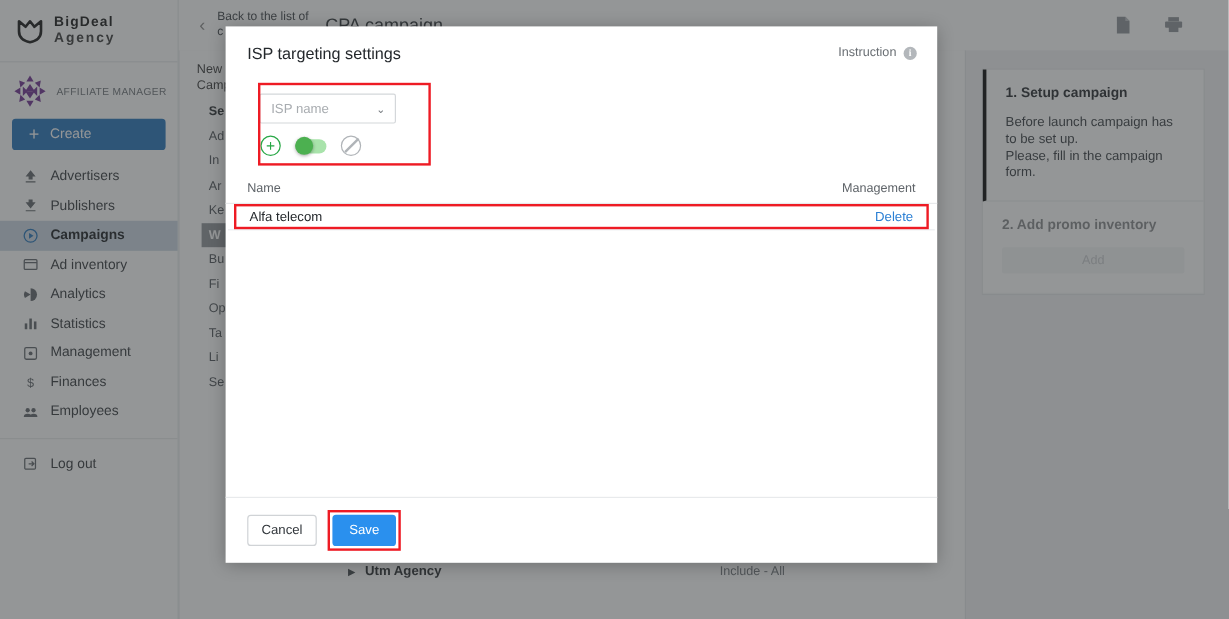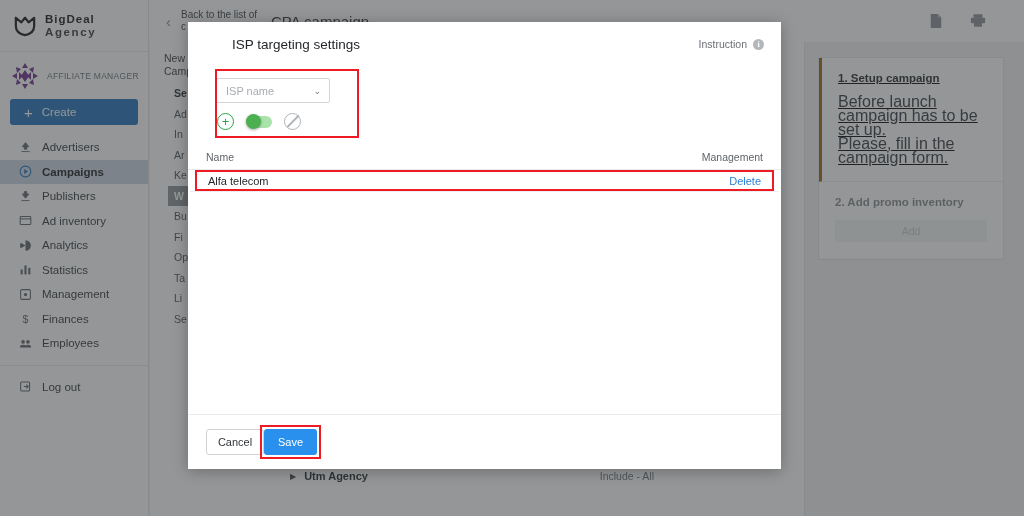--- a/index.html
+++ b/index.html
@@ -67,36 +67,36 @@
   .form-nav-item.sel { background: #8c9196; color: #fff; font-weight: bold; width: 122px; }
 
   .utm-row { position: absolute; left: 140px; right: 0; bottom: 26px; height: 28px; display: flex; align-items: center; }
   .utm-caret { font-size: 8px; color: #3b4045; margin-right: 8px; }
   .utm-label { font-size: 11px; font-weight: bold; color: #24282c; }
   .utm-value { margin-left: auto; margin-right: 150px; font-size: 10.5px; color: #6d7277; }
 
   
   .helper { position: absolute; right: 20px; top: 57px; width: 186px; background: #fff; border: 1px solid #e4e6e8; }
   .helper-step { padding: 14px 16px 16px 16px; border-bottom: 1px solid #eceef0; position: relative; }
-  .helper-step.active { border-left: 3px solid #a16207; text-decoration: underline; }
+  .helper-step.active { border-left: 3px solid #000000; }
   .helper-step.inactive { opacity: .55; }
   .helper-title { font-size: 11.5px; font-weight: bold; color: #1f2327; margin-bottom: 11px; }
-  .helper-body { font-size: 16px; color: #32373c; line-height: 14px; }
+  .helper-body { font-size: 11px; color: #32373c; line-height: 14px; }
   .helper-add { margin-top: 12px; height: 22px; background: #eceef0; border-radius: 2px; display:flex; align-items:center; justify-content:center; font-size: 10.5px; color: #9aa0a5; cursor: pointer;}
 
   
   .scrim { position: absolute; inset: 0; background: rgba(60,63,66,0.55); }
 
   
   .modal {
     position: absolute; left: 188px; top: 22px; width: 593px; height: 447px;
     background: #fff; box-shadow: 0 2px 14px rgba(0,0,0,.28);
     display: flex; flex-direction: column;
   }
-  .modal-head { height: 44px; display: flex; align-items: center; padding: 0 17px 0 18px; margin-left: 26px; }
+  .modal-head { height: 44px; display: flex; align-items: center; padding: 0 17px 0 18px; }
   .modal-title { font-size: 13.5px; color: #24282c; }
   .instruction { margin-left: auto; display: flex; align-items: center; gap: 6px; font-size: 10.5px; color: #6a6f74; cursor: pointer; }
   .info-dot { width: 11px; height: 11px; border-radius: 50%; background: #b3b7bb; color: #fff; font-size: 8px; display: flex; align-items: center; justify-content: center; font-weight: bold; font-family: "Liberation Serif", serif;}
 
   .picker-wrap { position: relative; margin: 3px 0 0 18px; width: 144px; padding: 9px 10px 10px 10px; }
   .picker-hl { position: absolute; left: 9px; top: 0; width: 144px; height: 69px; border: 2px solid #ee1b24; pointer-events: none; }
   .isp-select {
     width: 114px; height: 25px; border: 1px solid #d4d7da; border-radius: 2px;
     display: flex; align-items: center; padding: 0 8px 0 9px; background: #fff; cursor: pointer;
   }
@@ -115,21 +115,21 @@
   .tbl-head .mgmt { margin-left: auto; }
 
   .row-wrap { position: relative; padding: 0 2px; }
   .row-hl { position: absolute; left: 7px; top: 0; right: 7px; height: 21px; border: 2px solid #ee1b24; pointer-events: none; }
   .tbl-row { display: flex; align-items: center; height: 21px; padding: 0 18px; }
   .tbl-row .cell-name { font-size: 11px; color: #24282c; }
   .tbl-row .cell-mgmt { margin-left: auto; font-size: 11px; color: #2a7fd4; cursor: pointer; }
   .row-underline { height: 1px; background: #eceef0; margin: 0 0 0 0; }
 
   .modal-spacer { flex: 1; }
-  .modal-foot { height: 55px; border-top: 1px solid #e8eaec; display: flex; align-items: center; padding-left: 18px; }
+  .modal-foot { height: 55px; border-top: 1px solid #e8eaec; display: flex; align-items: center; padding-left: 18px; gap: 13px; }
   .btn-cancel { width: 58px; height: 26px; border: 1px solid #d0d3d6; border-radius: 3px; background: #fff; font-size: 11px; color: #32373c; display:flex; align-items:center; justify-content:center; cursor: pointer;}
   .save-wrap { position: relative; }
   .save-hl { position: absolute; left: -4px; top: -4px; right: -4px; bottom: -4px; border: 2px solid #ee1b24; pointer-events: none; }
   .btn-save { width: 53px; height: 26px; border-radius: 3px; background: #2a90ee; color: #fff; font-size: 11px; display:flex; align-items:center; justify-content:center; cursor: pointer; }
 
   svg { display: block; }
 </style>
 </head>
 <body>
 
@@ -179,36 +179,36 @@
 
       <div class="nav">
         <div class="nav-item">
           <span class="ico">
             <svg viewBox="0 0 16 16" width="13" height="13">
                 <path d="M8 2 L12 7 H9.5 V10 H6.5 V7 H4 Z M3 13 H13" fill="currentColor" stroke="currentColor" stroke-width="1.1"></path>
               </svg>
           </span>
           <span>Advertisers</span>
         </div>
+        <div class="nav-item">
+          <span class="ico">
+            <svg viewBox="0 0 16 16" width="13" height="13">
+                <path d="M8 10 L4 5 H6.5 V2 H9.5 V5 H12 Z M3 13 H13" fill="currentColor" stroke="currentColor" stroke-width="1.1"></path>
+              </svg>
+          </span>
+          <span>Publishers</span>
+        </div>
         <div class="nav-item active">
           <span class="ico">
             <svg viewBox="0 0 16 16" width="13" height="13">
                 <circle cx="8" cy="8" r="6.6" fill="none" stroke="currentColor" stroke-width="1.3"></circle>
                 <polygon points="6.4,5 11,8 6.4,11" fill="currentColor"></polygon>
               </svg>
           </span>
           <span>Campaigns</span>
-        </div>
-        <div class="nav-item">
-          <span class="ico">
-            <svg viewBox="0 0 16 16" width="13" height="13">
-                <path d="M8 10 L4 5 H6.5 V2 H9.5 V5 H12 Z M3 13 H13" fill="currentColor" stroke="currentColor" stroke-width="1.1"></path>
-              </svg>
-          </span>
-          <span>Publishers</span>
         </div>
         <div class="nav-item">
           <span class="ico">
             <svg viewBox="0 0 16 16" width="13" height="13">
                 <rect x="1.5" y="3" width="13" height="10" rx="1" fill="none" stroke="currentColor" stroke-width="1.3"></rect>
                 <path d="M1.5 6 H14.5" stroke="currentColor" stroke-width="1.3"></path>
               </svg>
           </span>
           <span>Ad inventory</span>
         </div>

